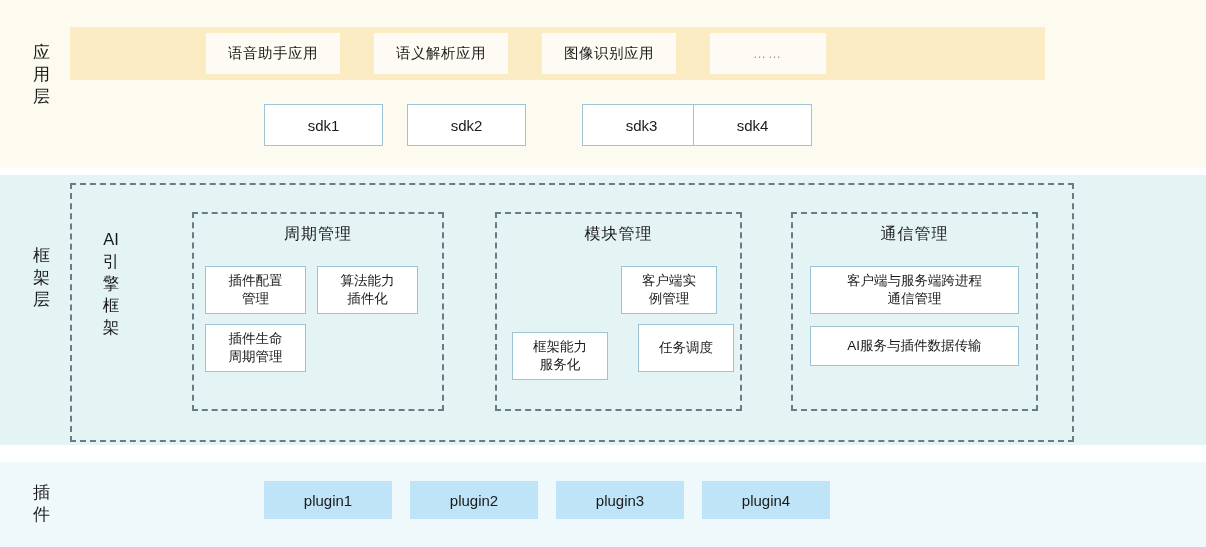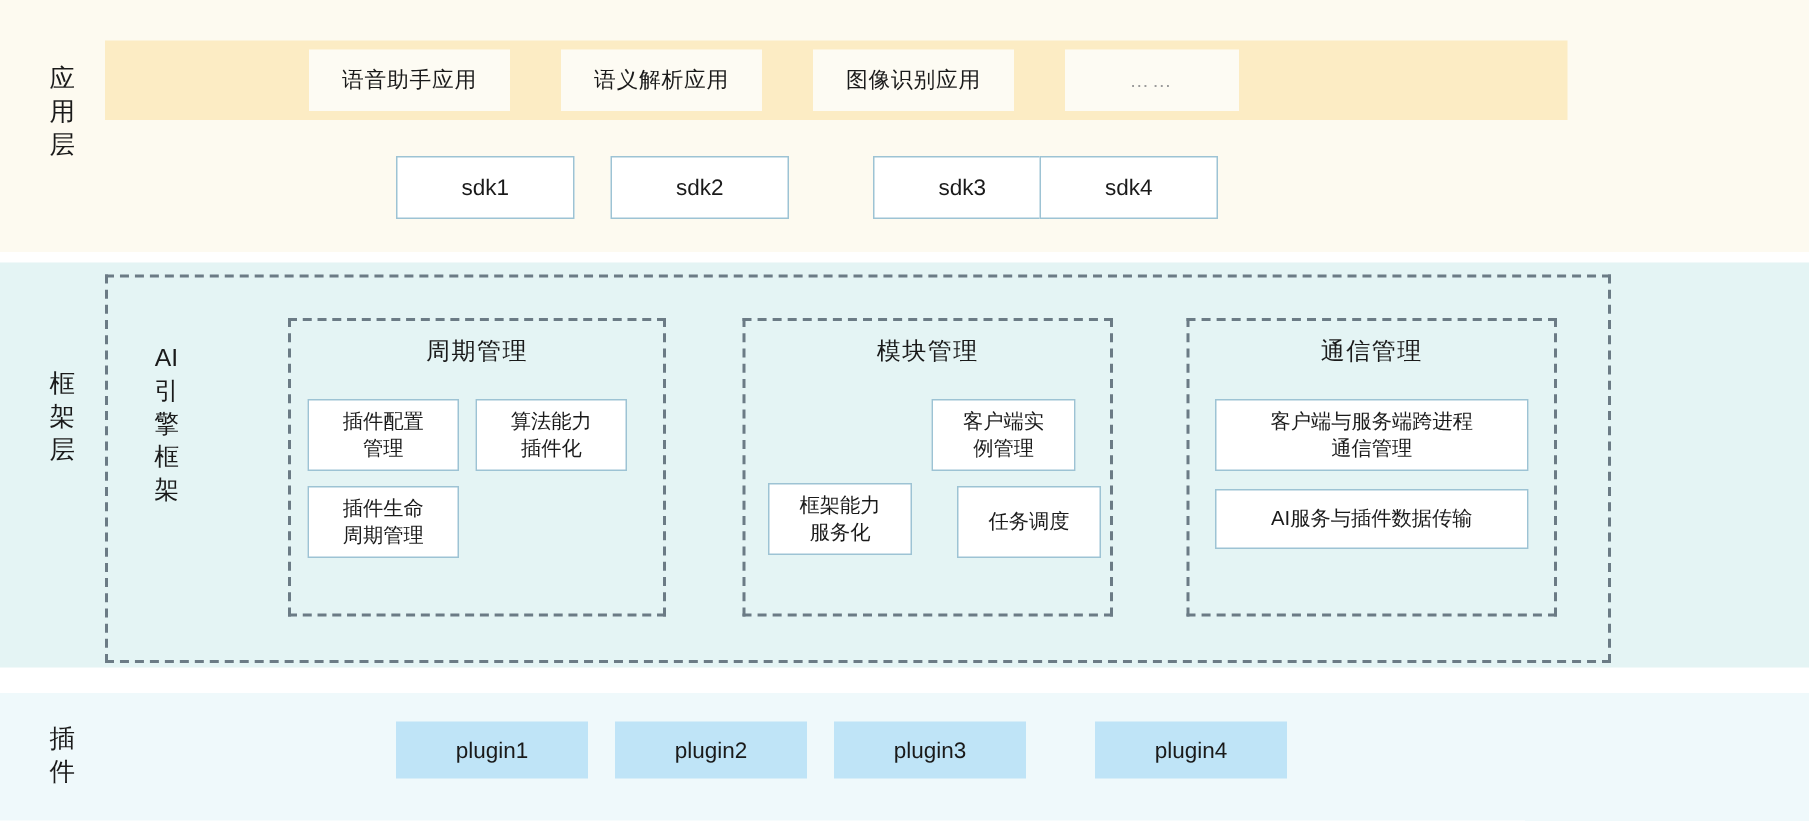--- a/index.html
+++ b/index.html
@@ -82,39 +82,39 @@
   #group-plugin-mgmt .cell{width:99px;height:46px;}
   #cell-pm-0{left:11px;top:52px;}
   #cell-pm-1{left:123px;top:52px;}
   #cell-pm-2{left:11px;top:110px;}
   #cell-pm-3{left:123px;top:110px;}
 
   #group-module-mgmt{left:495px;top:212px;width:243px;height:195px;}
   #group-module-mgmt .cell{width:94px;height:46px;}
   #cell-mm-0{left:15px;top:52px;}
   #cell-mm-1{left:124px;top:52px;}
-  #cell-mm-2{left:15px;top:108px;}
+  #cell-mm-2{left:15px;top:118px;}
   #cell-mm-3{left:124px;top:110px;margin-left:17px;}
 
   #group-comm-mgmt{left:791px;top:212px;width:243px;height:195px;}
   #group-comm-mgmt .cell{left:17px;width:207px;}
   #cell-cm-0{top:52px;height:46px;}
   #cell-cm-1{top:112px;height:38px;}
 
   
   .plugin-chip{
     position:absolute;top:481px;height:38px;width:128px;
     background:#bfe4f7;
     display:flex;align-items:center;justify-content:center;
     font-size:15px;color:#1a1a1a;text-align:right;
   }
   #plugin-chip-0{left:264px;}
   #plugin-chip-1{left:410px;}
   #plugin-chip-2{left:556px;}
-  #plugin-chip-3{left:702px;margin-left:28px;}
+  #plugin-chip-3{left:702px;}
 </style>
 </head>
 <body>
 
 <div class="canvas">
 
   <div class="band" id="band-app"></div>
 
   <div class="band-label" id="label-app">
     <span>应</span>

